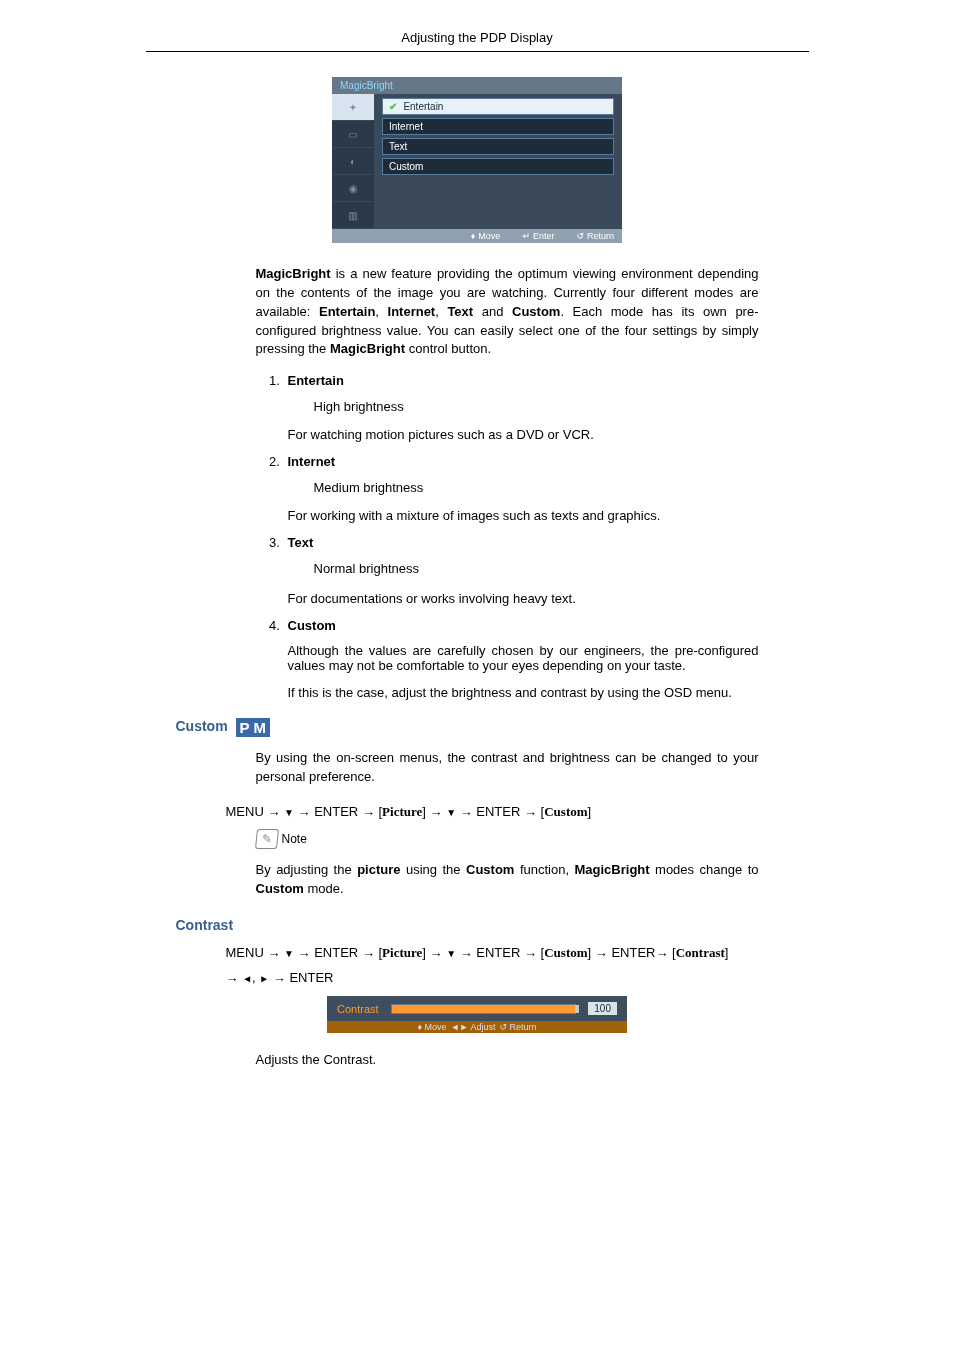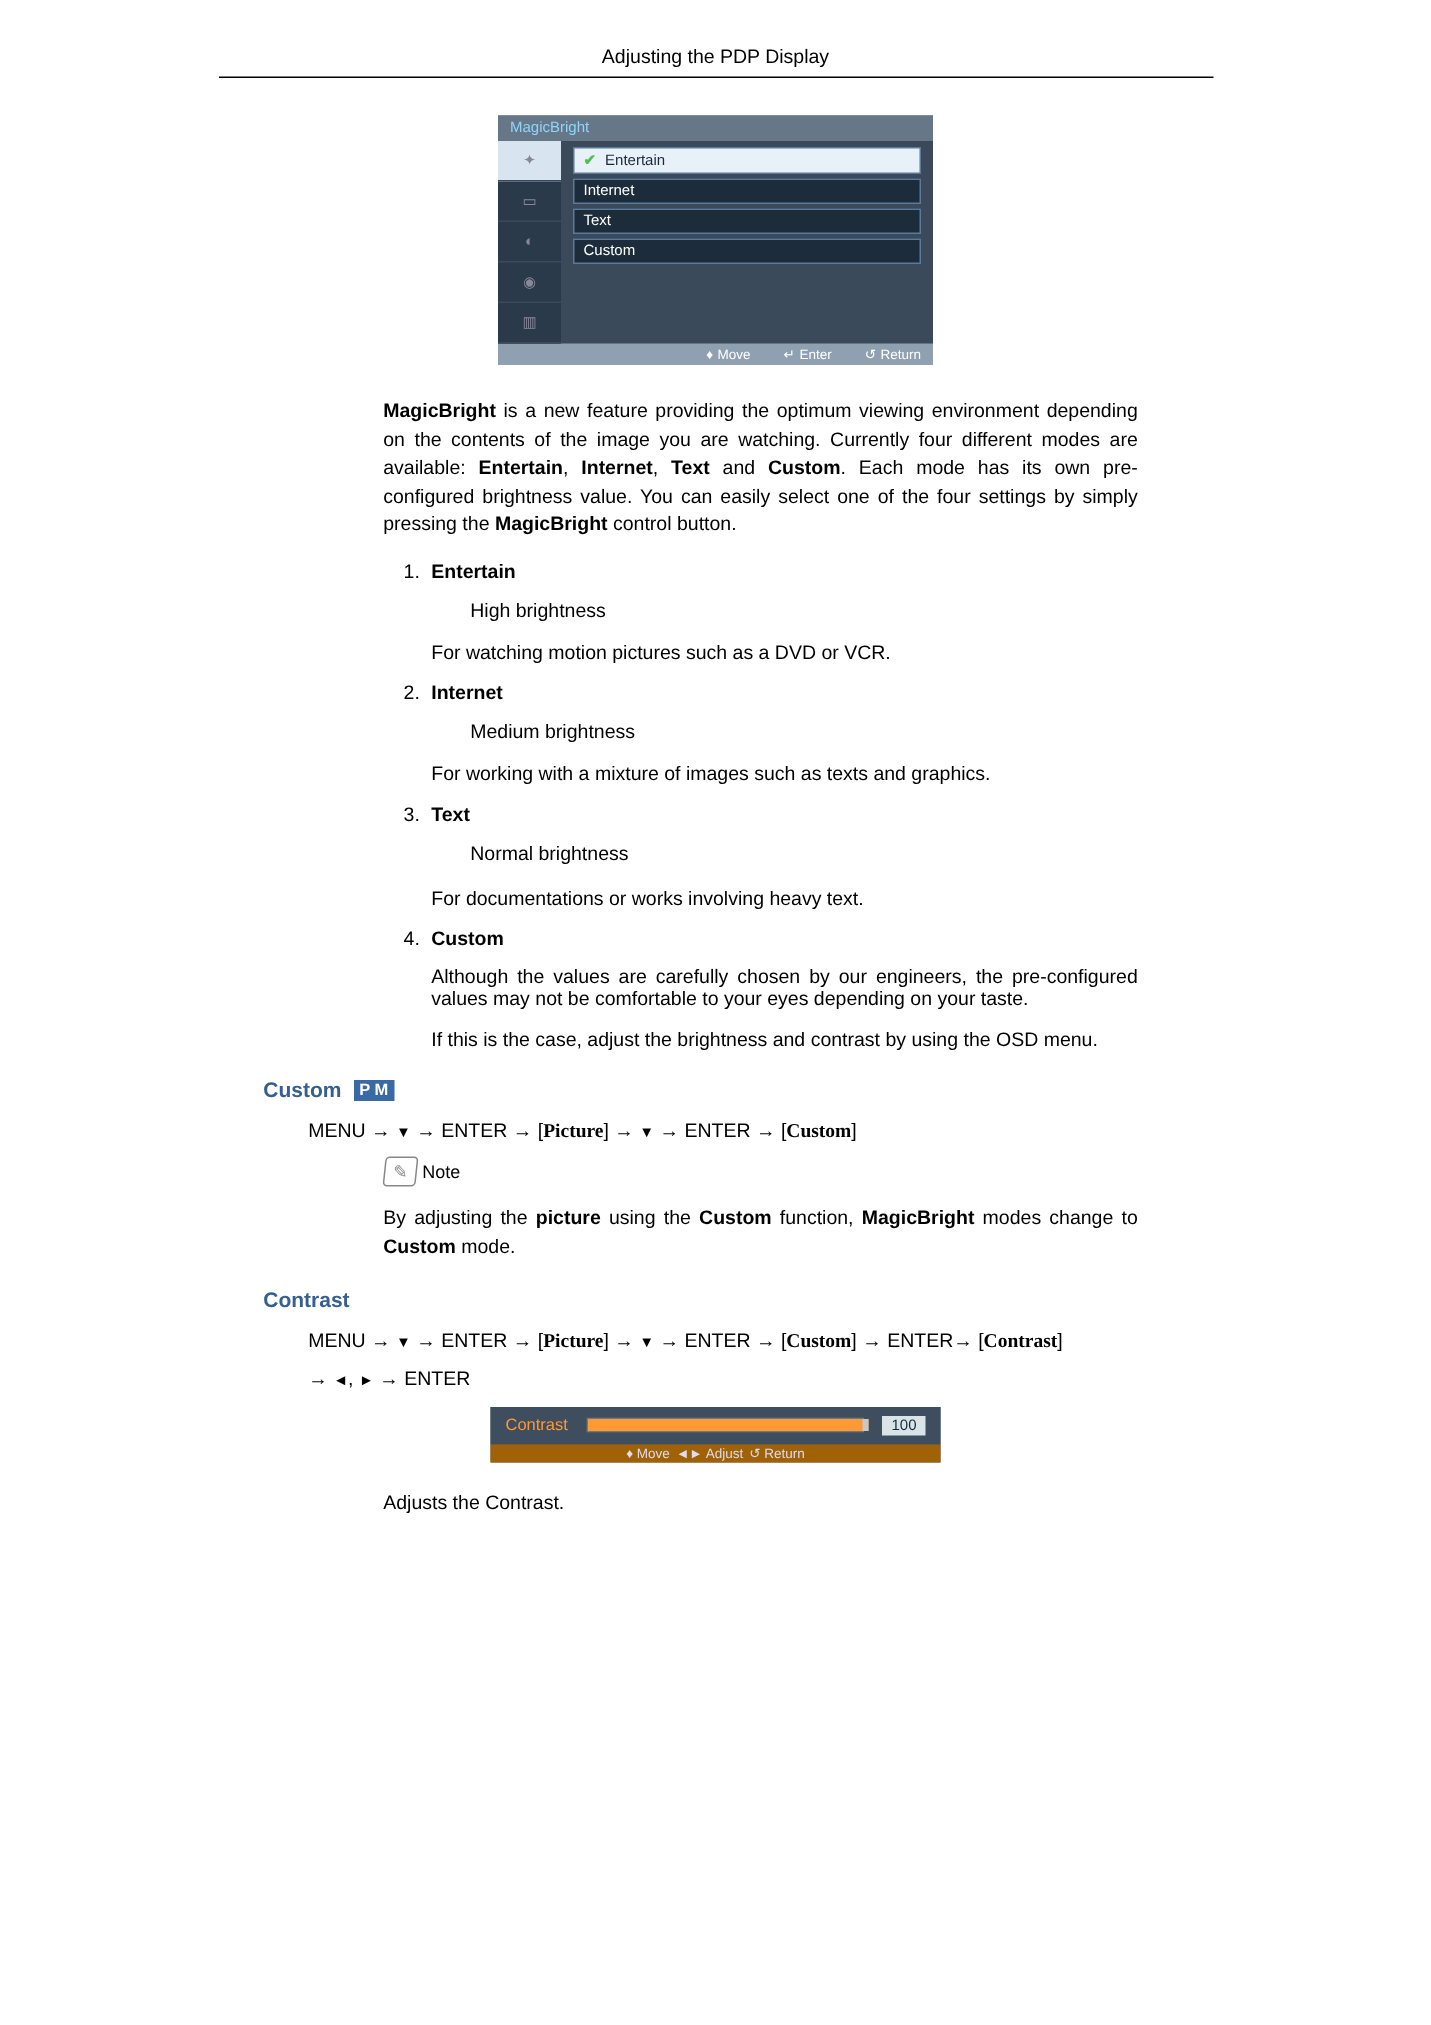--- a/index.html
+++ b/index.html
@@ -109,28 +109,28 @@
   h2.section {
     font-size: 14px;
     color: #365f91;
     margin: 18px 0 8px 30px;
     font-weight: bold;
   }
   .pm-badge {
     display: inline-block;
     background: #3a6aa5;
     color: #fff;
-    font-size: 11px;
+    font-size: 15px;
     font-weight: bold;
     padding: 1px 4px;
     margin-left: 4px;
     vertical-align: middle;
   }
   .menu-path {
-    margin: 8px 50px 4px 60px;
+    margin: 8px 50px 4px 80px;
     font-size: 13px;
     line-height: 1.9;
   }
   .bold-serif {
     font-family: Georgia, serif;
     font-weight: bold;
   }
   .arrow { font-family: Arial; }
   .down-tri::after { content: "▼"; font-size: 10px; }
   .left-tri::after { content: "◄"; font-size: 10px; }
@@ -276,20 +276,21 @@
       <div style="margin-top:10px;text-align:justify">Although the values are carefully chosen by our engineers, the pre-configured values may not be comfortable to your eyes depending on your taste.</div>
       <div style="margin-top:12px">If this is the case, adjust the brightness and contrast by using the OSD menu.</div>
     </li>
   </ol>
 
   <h2 class="section">
     <span>Custom</span>
     <span class="pm-badge">P M</span>
   </h2>
 
+  <p class="body-text">By using the on-screen menus, the contrast and brightness can be changed to your personal preference.</p>
 
   <div class="menu-path">
     <span>MENU</span>
     <span class="arrow">→</span> <span class="down-tri"></span>
     <span class="arrow">→</span> <span>ENTER</span>
     <span class="arrow">→</span> [<span class="bold-serif">Picture</span>]
     <span class="arrow">→</span> <span class="down-tri"></span>
     <span class="arrow">→</span> <span>ENTER</span>
     <span class="arrow">→</span> [<span class="bold-serif">Custom</span>]
   </div>

